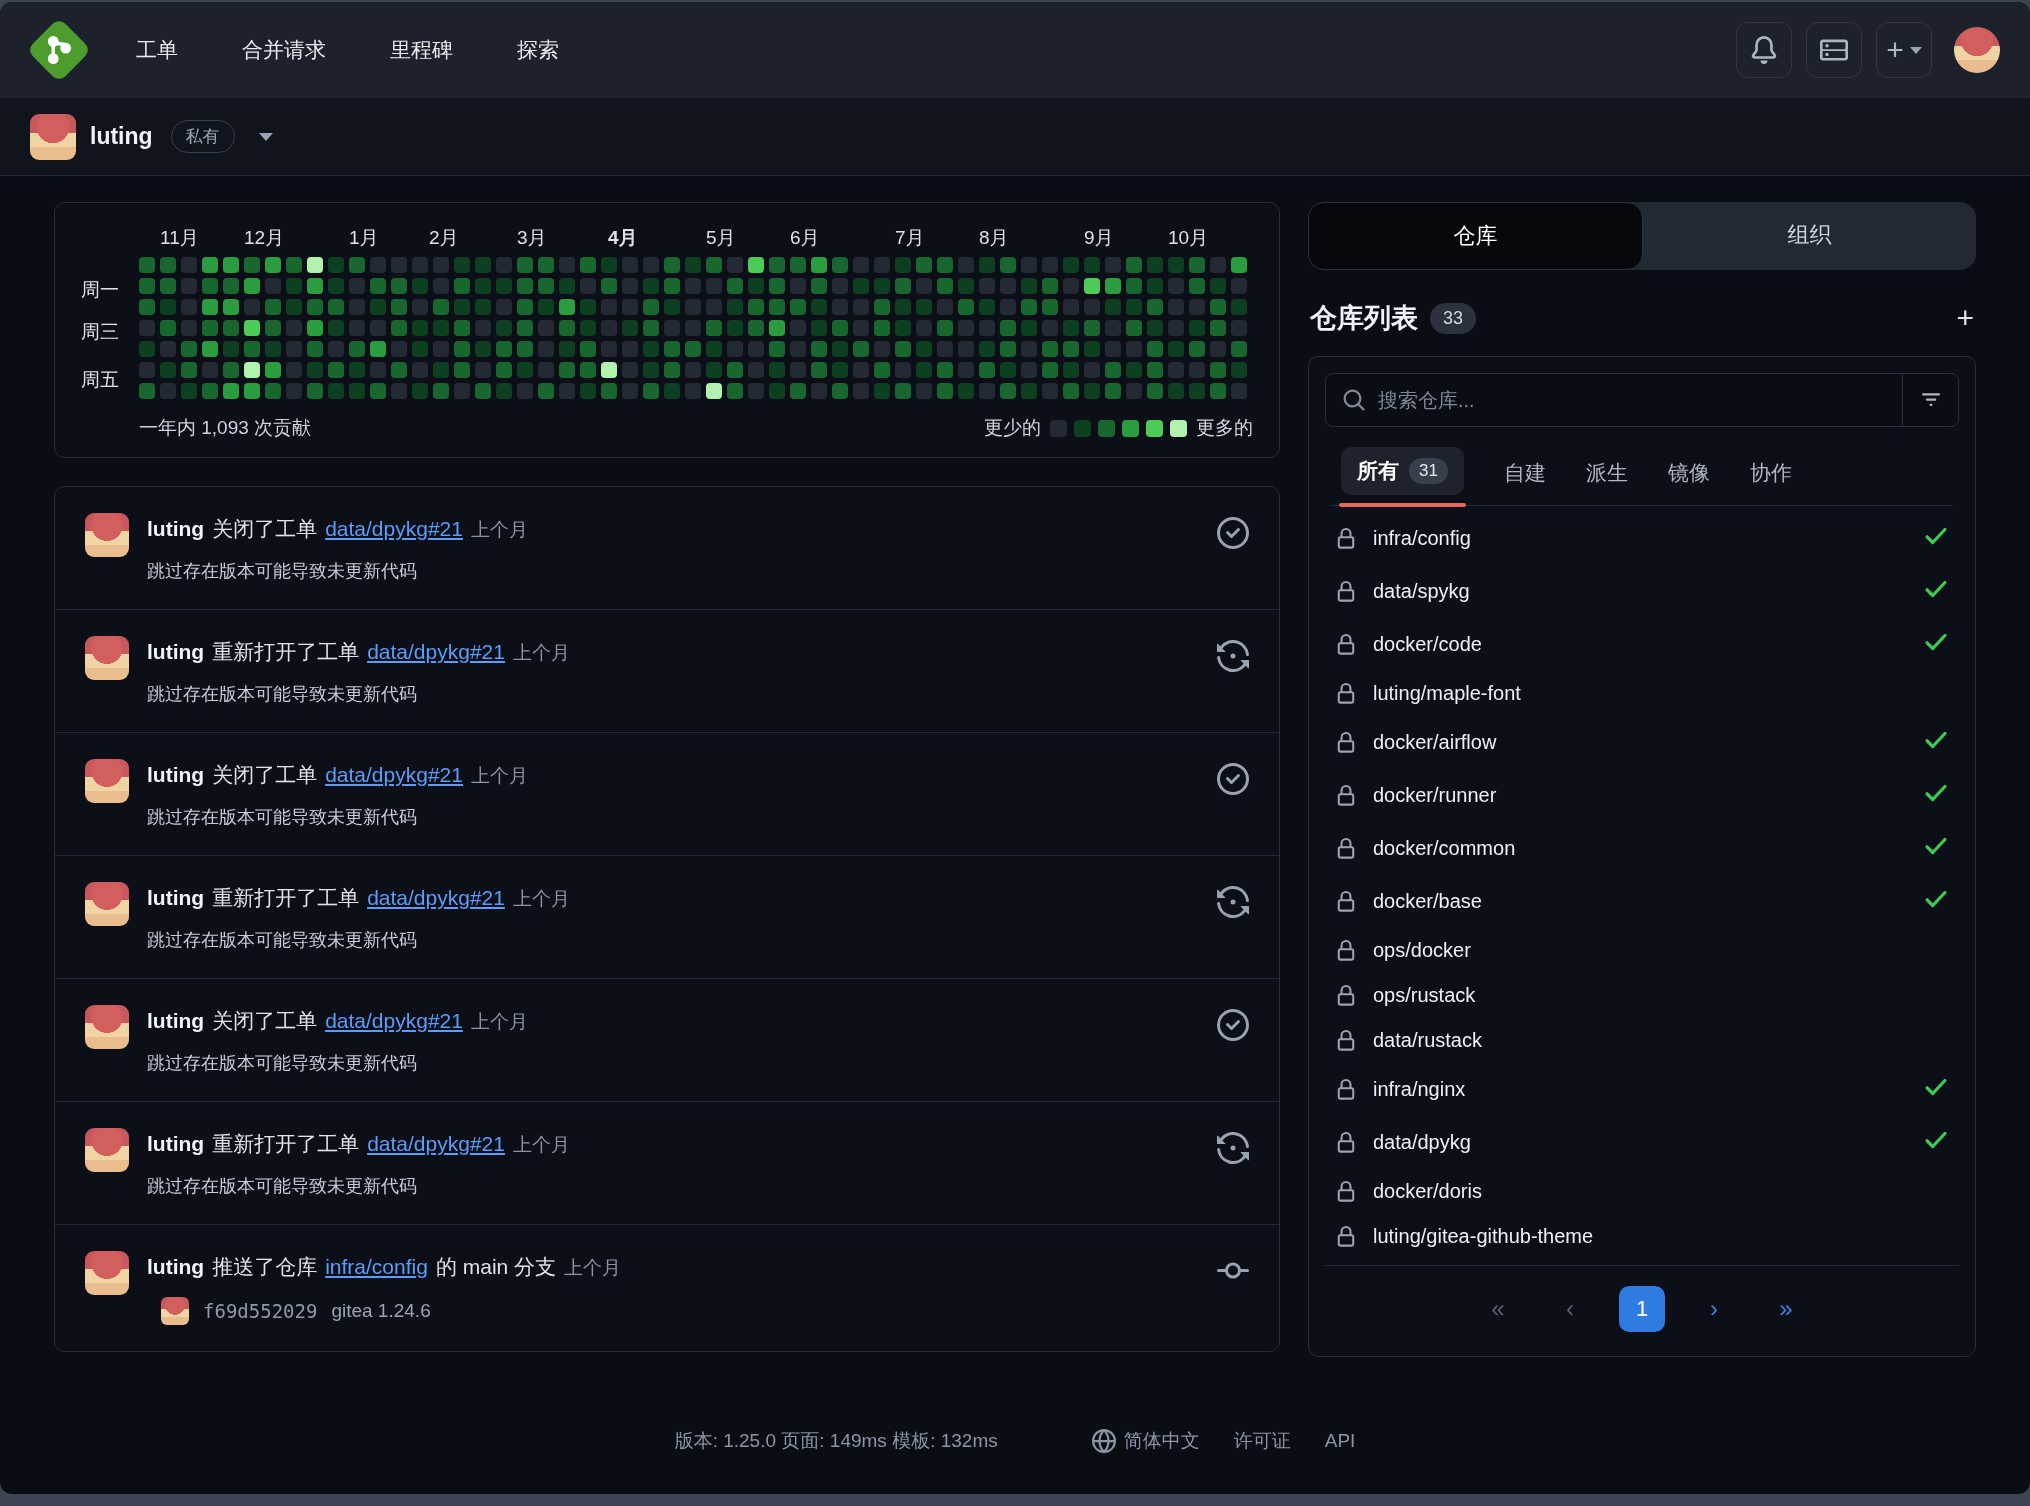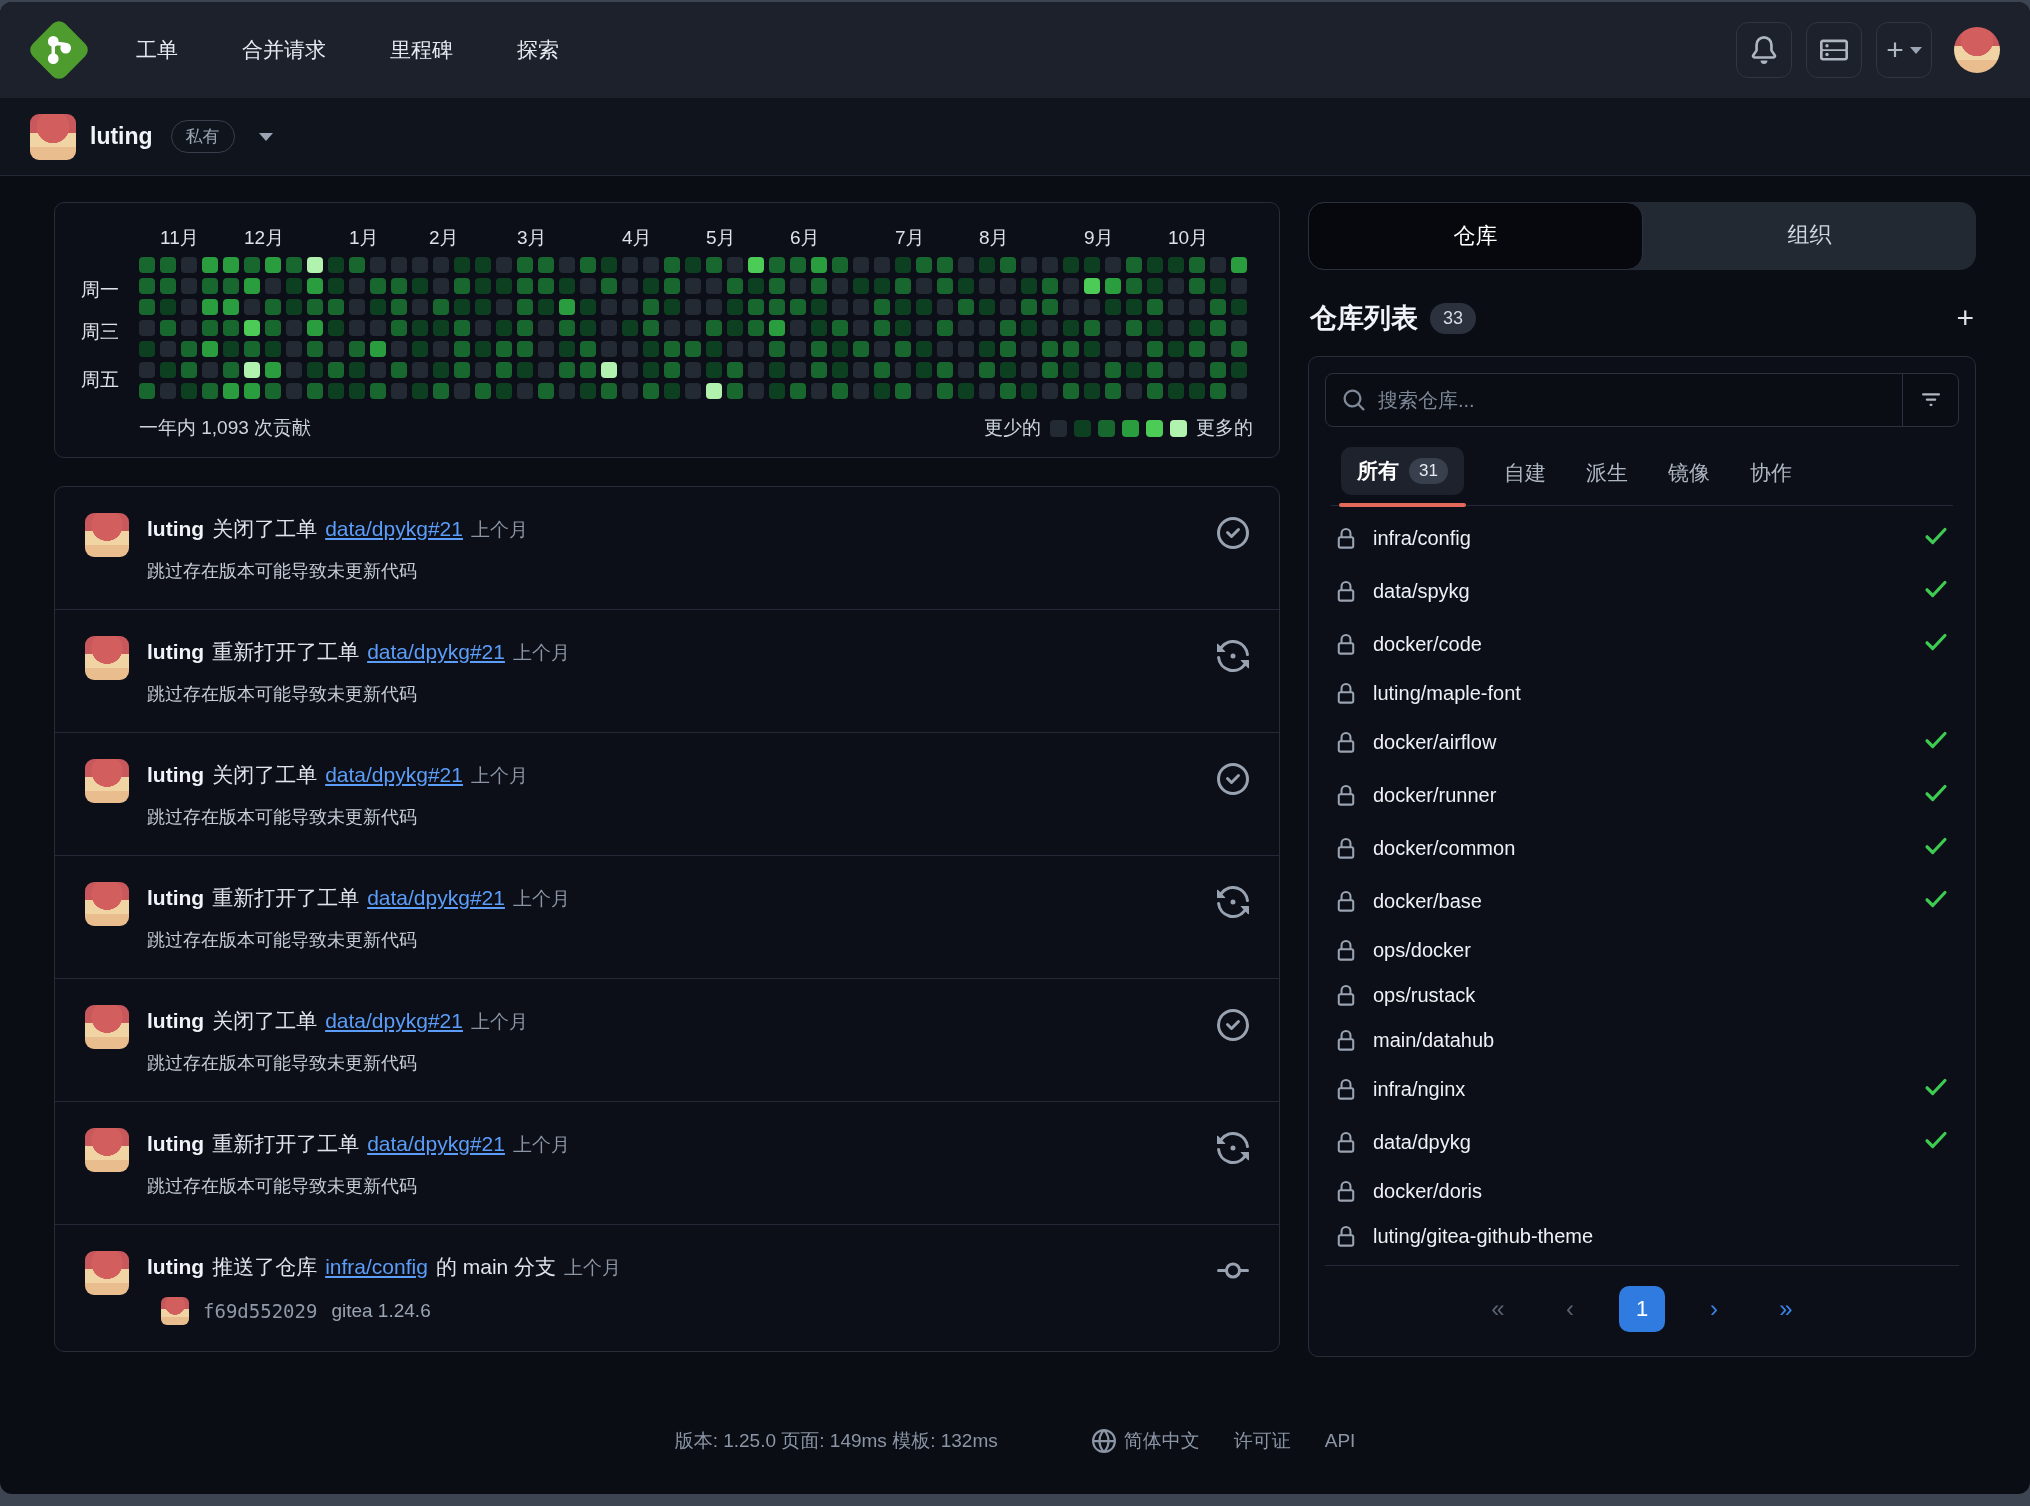--- a/index.html
+++ b/index.html
@@ -249,21 +249,21 @@
     <div class="left-col">
 
       <div class="card heatmap-card">
         <div class="hm-inner">
           <div class="hm-months">
               <span class="hm-month" style="left: 21px;">11月</span>
               <span class="hm-month" style="left: 105px;">12月</span>
               <span class="hm-month" style="left: 210px;">1月</span>
               <span class="hm-month" style="left: 290px;">2月</span>
               <span class="hm-month" style="left: 378px;">3月</span>
-              <span class="hm-month" style="left: 483px;">4月</span>
+              <span class="hm-month" style="left: 469px; font-weight: bold;">4月</span>
               <span class="hm-month" style="left: 567px;">5月</span>
               <span class="hm-month" style="left: 651px;">6月</span>
               <span class="hm-month" style="left: 756px;">7月</span>
               <span class="hm-month" style="left: 840px;">8月</span>
               <span class="hm-month" style="left: 945px;">9月</span>
               <span class="hm-month" style="left: 1029px;">10月</span>
             </div>
           <div class="hm-days">
               <span class="hm-day" style="top: 20px;">周一</span>
               <span class="hm-day" style="top: 62px;">周三</span>
@@ -928,21 +928,21 @@
                 </svg>
               </span>
     <span class="repo-name">ops/rustack</span>
     </div>
             <div class="repo-row">
               <span class="lock-icon">
                 <svg width="22" height="22" viewBox="0 0 16 16" fill="currentColor">
                   <path d="M4 4a4 4 0 0 1 8 0v2h.25c.966 0 1.75.784 1.75 1.75v5.5A1.75 1.75 0 0 1 12.25 15h-8.5A1.75 1.75 0 0 1 2 13.25v-5.5C2 6.784 2.784 6 3.75 6H4Zm8.25 3.5h-8.5a.25.25 0 0 0-.25.25v5.5c0 .138.112.25.25.25h8.5a.25.25 0 0 0 .25-.25v-5.5a.25.25 0 0 0-.25-.25ZM10.5 6V4a2.5 2.5 0 1 0-5 0v2Z"></path>
                 </svg>
               </span>
-    <span class="repo-name">main/datahub</span>
+    <span class="repo-name">data/rustack</span>
     </div>
             <div class="repo-row">
               <span class="lock-icon">
                 <svg width="22" height="22" viewBox="0 0 16 16" fill="currentColor">
                   <path d="M4 4a4 4 0 0 1 8 0v2h.25c.966 0 1.75.784 1.75 1.75v5.5A1.75 1.75 0 0 1 12.25 15h-8.5A1.75 1.75 0 0 1 2 13.25v-5.5C2 6.784 2.784 6 3.75 6H4Zm8.25 3.5h-8.5a.25.25 0 0 0-.25.25v5.5c0 .138.112.25.25.25h8.5a.25.25 0 0 0 .25-.25v-5.5a.25.25 0 0 0-.25-.25ZM10.5 6V4a2.5 2.5 0 1 0-5 0v2Z"></path>
                 </svg>
               </span>
     <span class="repo-name">infra/nginx</span>
     <span class="repo-check"><svg width="26" height="26" viewBox="0 0 16 16" fill="none" stroke="currentColor" stroke-width="2" stroke-linecap="round" stroke-linejoin="round">
                   <path d="M2.5 8.5 6 12 13.5 4"></path>

